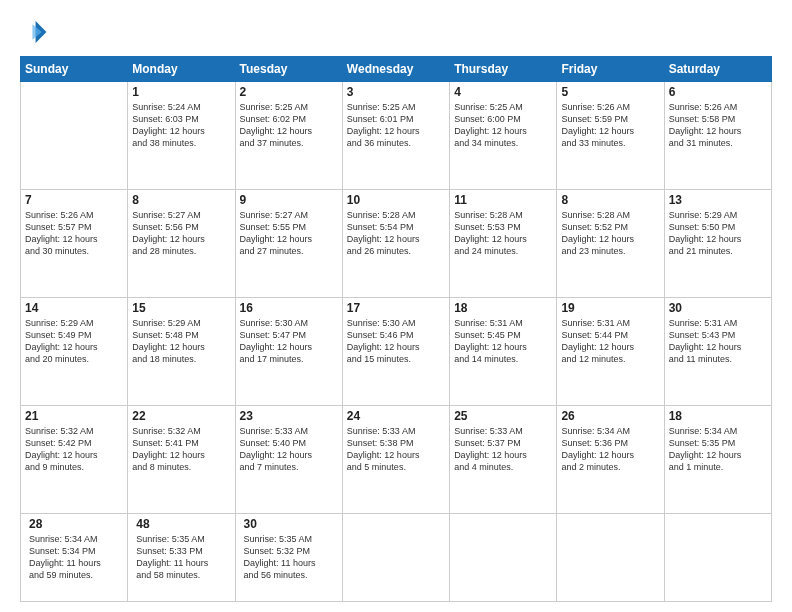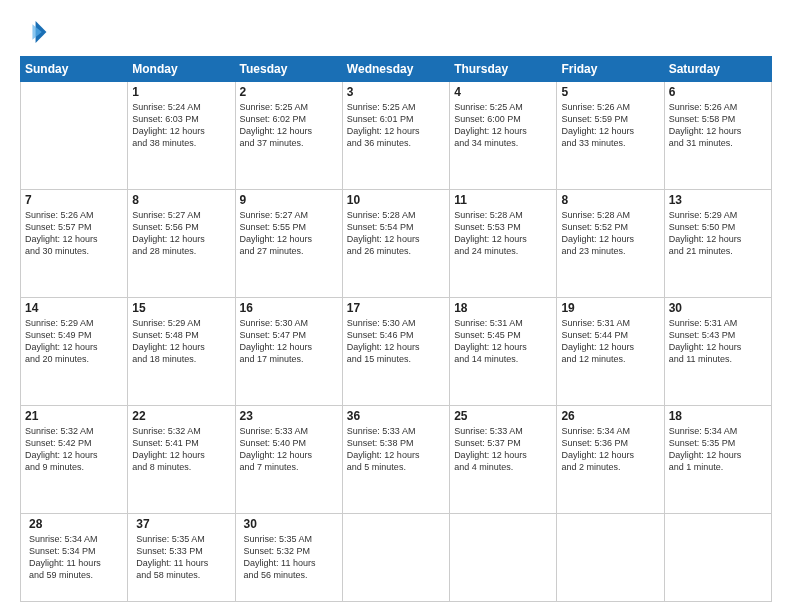--- a/index.html
+++ b/index.html
@@ -222,21 +222,21 @@
           </td>
           <td>
             <span class="day-number">22</span>
             <div class="cell-text">Sunrise: 5:32 AM<br>Sunset: 5:41 PM<br>Daylight: 12 hours<br>and 8 minutes.</div>
           </td>
           <td>
             <span class="day-number">23</span>
             <div class="cell-text">Sunrise: 5:33 AM<br>Sunset: 5:40 PM<br>Daylight: 12 hours<br>and 7 minutes.</div>
           </td>
           <td>
-            <span class="day-number">36</span>
+            <span class="day-number">24</span>
             <div class="cell-text">Sunrise: 5:33 AM<br>Sunset: 5:38 PM<br>Daylight: 12 hours<br>and 5 minutes.</div>
           </td>
           <td>
             <span class="day-number">25</span>
             <div class="cell-text">Sunrise: 5:33 AM<br>Sunset: 5:37 PM<br>Daylight: 12 hours<br>and 4 minutes.</div>
           </td>
           <td>
             <span class="day-number">26</span>
             <div class="cell-text">Sunrise: 5:34 AM<br>Sunset: 5:36 PM<br>Daylight: 12 hours<br>and 2 minutes.</div>
           </td>
@@ -244,21 +244,21 @@
             <span class="day-number">18</span>
             <div class="cell-text">Sunrise: 5:34 AM<br>Sunset: 5:35 PM<br>Daylight: 12 hours<br>and 1 minute.</div>
           </td>
         </tr>
         <tr>
           <td>
             <span class="day-number">28</span>
             <div class="cell-text">Sunrise: 5:34 AM<br>Sunset: 5:34 PM<br>Daylight: 11 hours<br>and 59 minutes.</div>
           </td>
           <td>
-            <span class="day-number">37</span>
+            <span class="day-number">48</span>
             <div class="cell-text">Sunrise: 5:35 AM<br>Sunset: 5:33 PM<br>Daylight: 11 hours<br>and 58 minutes.</div>
           </td>
           <td>
             <span class="day-number">30</span>
             <div class="cell-text">Sunrise: 5:35 AM<br>Sunset: 5:32 PM<br>Daylight: 11 hours<br>and 56 minutes.</div>
           </td>
           <td class="empty-cell"></td>
           <td class="empty-cell"></td>
           <td class="empty-cell"></td>
           <td class="empty-cell"></td>

